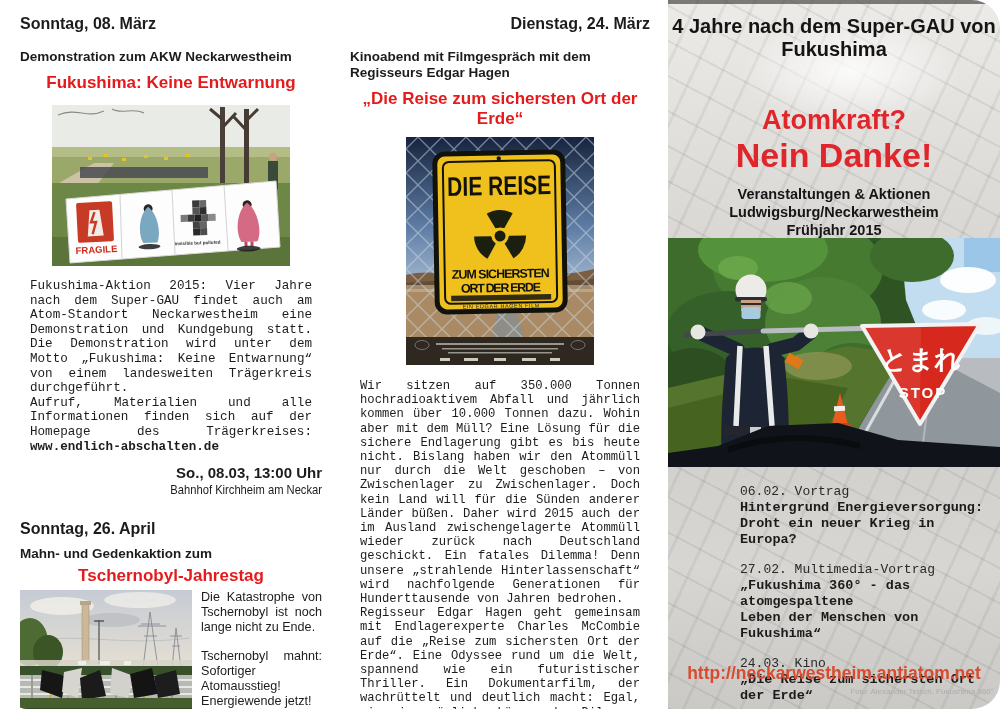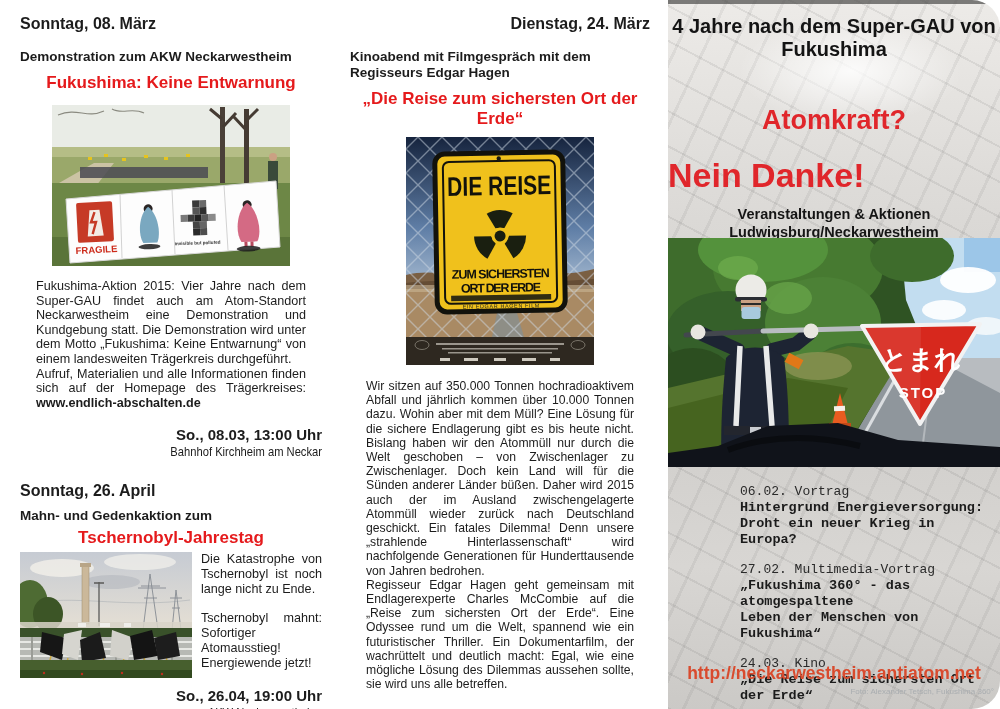--- a/index.html
+++ b/index.html
@@ -16,21 +16,21 @@
         repeating-linear-gradient(115deg, rgba(70,70,70,.08) 0 3px, rgba(255,255,255,0) 3px 26px),
         repeating-linear-gradient(28deg, rgba(60,60,60,.09) 0 2px, rgba(255,255,255,0) 2px 31px),
         linear-gradient(180deg,#edebe8 0%,#dedcd9 25%,#cfcdca 55%,#d8d6d3 80%,#cbc9c6 100%);}
   .r-topstrip{position:absolute;top:0;left:0;width:100%;height:4px;background:#4a4a48;opacity:.7;}
 
   
   .h-date{font-size:16px;font-weight:bold;line-height:19px;margin:0;}
   .kicker{font-size:13.5px;font-weight:bold;line-height:16px;margin:16px 0 0 0;}
   .red-title{font-size:17px;font-weight:bold;line-height:20px;margin:8px 0 0 0;
              color:#e51a1c;text-align:center;}
-  .body-text{font-size:12.6px;line-height:14.6px;text-align:justify;margin:16px;}
+  .body-text{font-size:12.6px;line-height:14.6px;text-align:justify;margin:10px;font-family:Liberation Mono, monospace;}
   .when{font-size:15px;font-weight:bold;line-height:18px;margin:0;}
   .cond{font-size:13px;line-height:15px;}
   .cond-r{transform:scaleX(.86);transform-origin:100% 50%;text-align:right;}
   .t-right{text-align:right;}
 
   
   .photo1{width:238px;height:161px;margin:12px 0 0 32px;}
   .lc-body{margin-top:13px;}
   .lc-when{margin-top:7px;}
   .h-date2{margin-top:22px;}
@@ -43,21 +43,21 @@
 
   
   .poster{width:188px;height:228px;margin:8px auto 0;}
   .mc-body{margin-top:14px;font-size:12.2px;line-height:14.2px;}
   .mc-body p{margin:0;}
   .mc-when{margin-top:8px;text-align:left;}
 
   
   .r-line1{padding-top:15px;font-size:20px;font-weight:bold;text-align:center;color:#141414;margin:0;}
   .r-h1{margin:44px 0 0 0;font-size:27px;line-height:31px;font-weight:bold;text-align:center;color:#e0262b;}
-  .r-h2{margin:20px 0 0 0;font-size:34px;line-height:39px;font-weight:bold;text-align:left;color:#e0262b;}
+  .r-h2{margin:0 0 0 0;font-size:34px;line-height:39px;font-weight:bold;text-align:center;color:#e0262b;}
   .r-subs{margin:10px 0 0 0;font-size:14.5px;line-height:18px;font-weight:bold;text-align:center;color:#151515;}
   .photo-main{position:absolute;top:238px;left:0;width:332px;height:229px;}
   .photo-credit{position:absolute;top:449px;left:0;width:326px;text-align:right;
                 font-size:8px;color:#a9adb0;}
   .r-events{position:absolute;top:484px;left:72px;width:250px;color:#2a2a2a;}
   .r-ev{margin:0 0 14px 0;font-family:Liberation Mono, monospace;}
   .r-ev-label{font-size:13px;line-height:16px;}
   .r-ev-line{font-size:13.5px;line-height:16px;font-weight:bold;color:#1b1b1b;}
   .r-url{position:absolute;top:663px;left:0;width:100%;text-align:center;
          font-size:17.5px;font-weight:bold;color:#d94b2e;}

